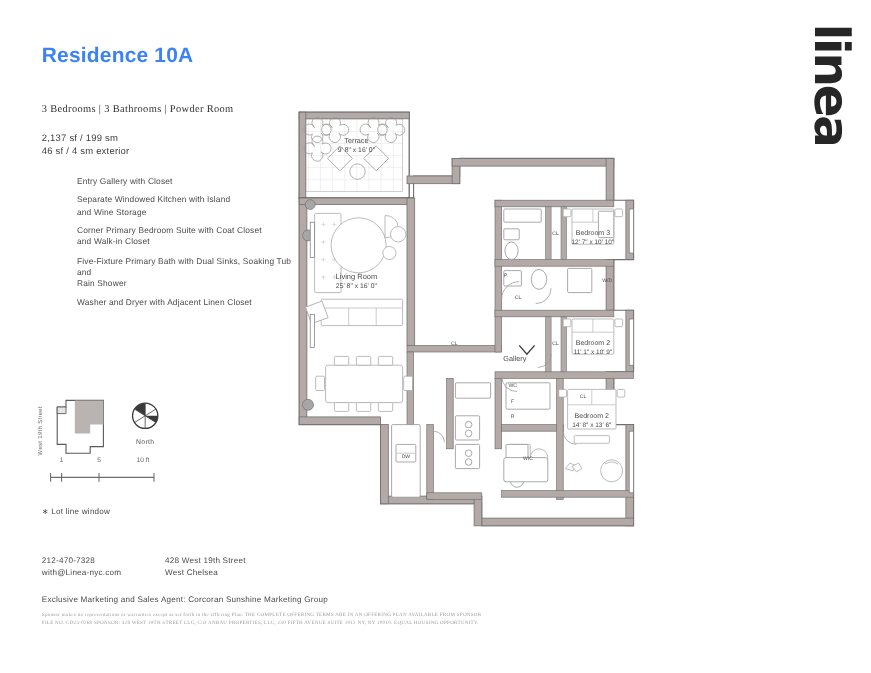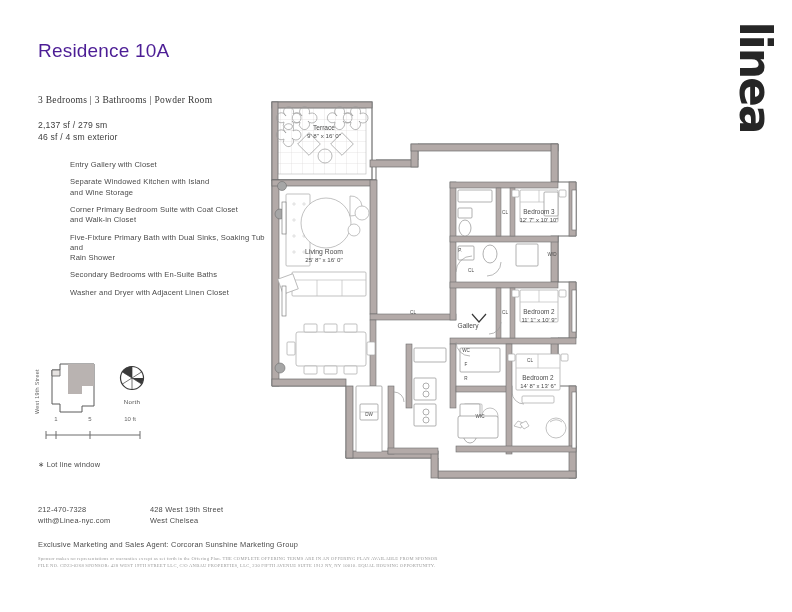--- a/index.html
+++ b/index.html
@@ -9,21 +9,21 @@
     font-family:"Liberation Sans", sans-serif;
     color:#3a3a3a;
     overflow:hidden;
     position:relative;
   }
   .page{position:absolute;inset:0;}
 
   
   .title{
     position:absolute;left:38px;top:40px;
-    font-size:19px;font-weight:400;letter-spacing:.2px;color:#4c1d95;
+    font-size:19px;font-weight:700;letter-spacing:.2px;color:#3b82f6;
   }
   .subtitle{
     position:absolute;left:38px;top:95px;
     font-family:"Liberation Serif", serif;
     font-size:9.5px;letter-spacing:.3px;color:#333;
   }
   .areas{
     position:absolute;left:38px;top:120px;
     font-size:8.6px;line-height:11.5px;color:#3d3d3d;letter-spacing:.2px;
   }
@@ -101,33 +101,32 @@
 
 <div class="page">
 
   <div class="logo">
     <div class="logo-inner">linea</div>
   </div>
 
   <div class="title">Residence 10A</div>
   <div class="subtitle">3 Bedrooms  |  3 Bathrooms  |  Powder Room</div>
   <div class="areas">
-    <div>2,137 sf / 279 sm</div>
+    <div>2,137 sf / 199 sm</div>
     <div>46 sf / 4 sm exterior</div>
   </div>
 
   <div class="features">
     <div class="f">Entry Gallery with Closet</div>
     <div class="f" style="white-space:pre-line">Separate Windowed Kitchen with Island
 and Wine Storage</div>
     <div class="f" style="white-space:pre-line">Corner Primary Bedroom Suite with Coat Closet
 and Walk-in Closet</div>
     <div class="f" style="white-space:pre-line">Five-Fixture Primary Bath with Dual Sinks, Soaking Tub and
 Rain Shower</div>
-    <div class="f">Secondary Bedrooms with En-Suite Baths</div>
     <div class="f">Washer and Dryer with Adjacent Linen Closet</div>
   </div>
 
   <div class="keyplan">
     <div class="kp-street">West 19th Street</div>
     <svg class="kp-shape" width="60" height="58" viewBox="0 0 60 58">
       <path d="M2,10 L10,10 L10,4 L44,4 L44,46 L32,46 L32,52 L10,52 L10,44 L2,44 Z" fill="#ffffff" stroke="#5a5a5a" stroke-width="1"></path>
       <path d="M18,4 L44,4 L44,26 L32,26 L32,34 L18,34 Z" fill="#b9b3b1" stroke="none"></path>
       <path d="M2,10 L10,10 L10,16 L2,16 Z" fill="#e6e3e1" stroke="#5a5a5a" stroke-width="0.8"></path>
     </svg>

